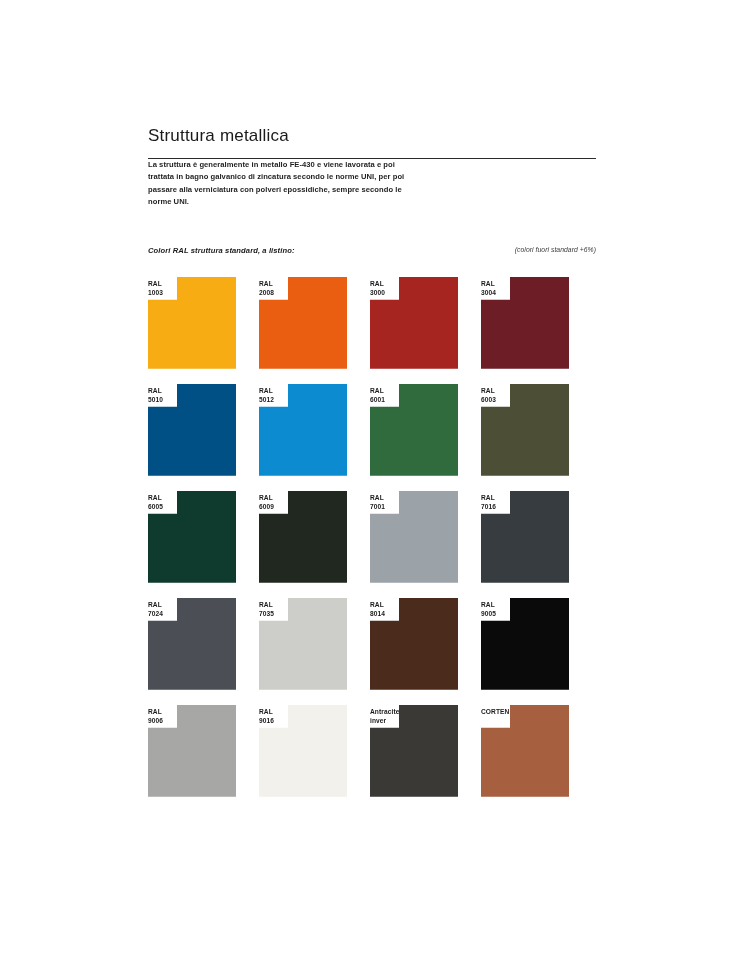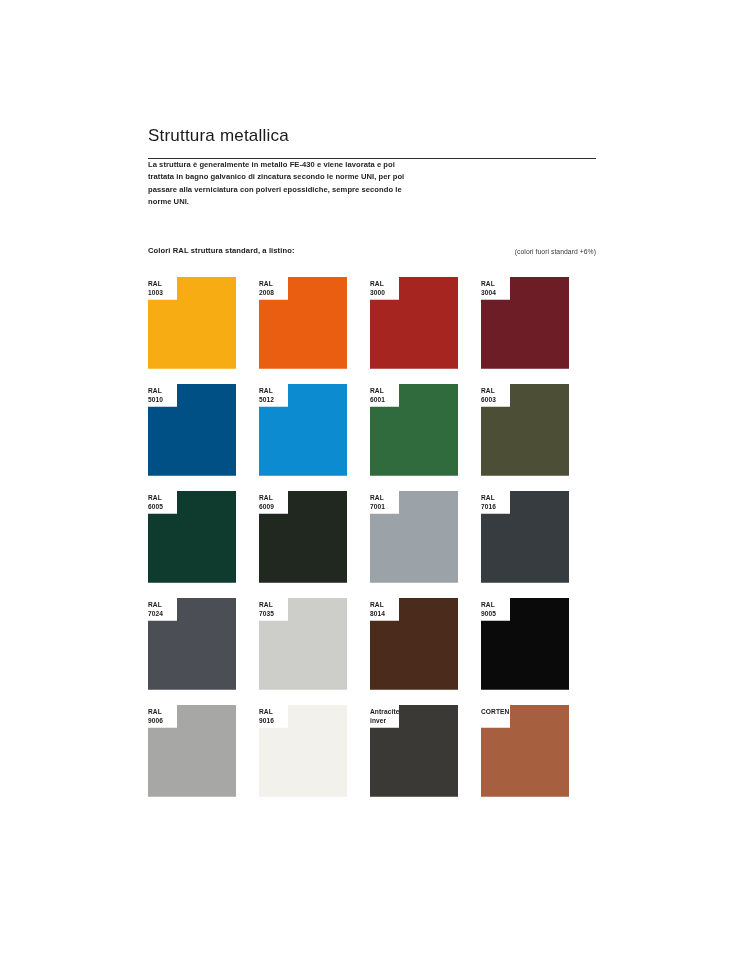--- a/index.html
+++ b/index.html
@@ -46,21 +46,22 @@
     line-height: 12.4px;
     color: #1f1f1f;
     font-weight: 600;
     letter-spacing: 0.05px;
   }
   .intro p { margin: 0; }
   .subhead-row {
     margin-top: 37px;
     display: flex;
     justify-content: space-between;
-    align-items: flex-end;
+    align-items: flex-start;
+    font-style: italic;
   }
   .subhead {
     font-size: 7.6px;
     font-weight: 700;
     color: #1a1a1a;
     letter-spacing: 0.1px;
   }
   .subnote {
     font-size: 6.8px;
     font-weight: 400;

